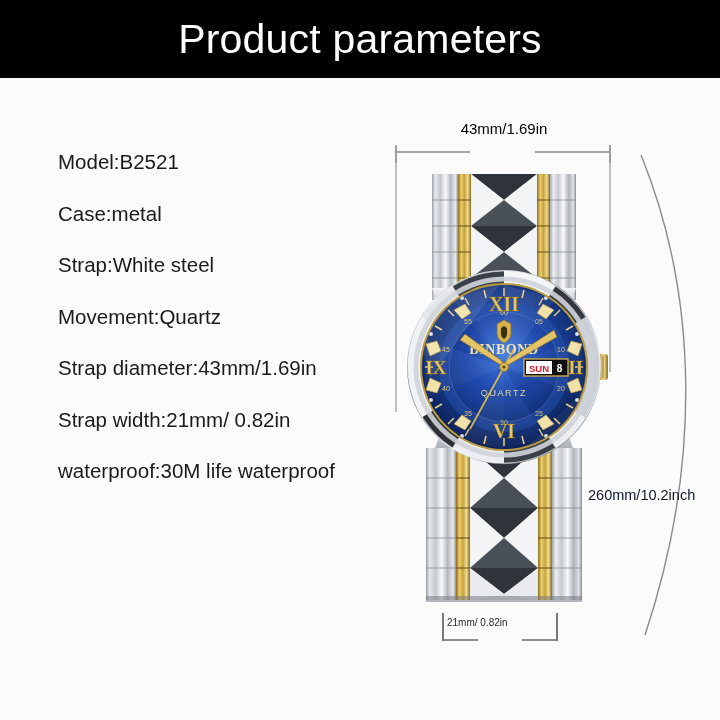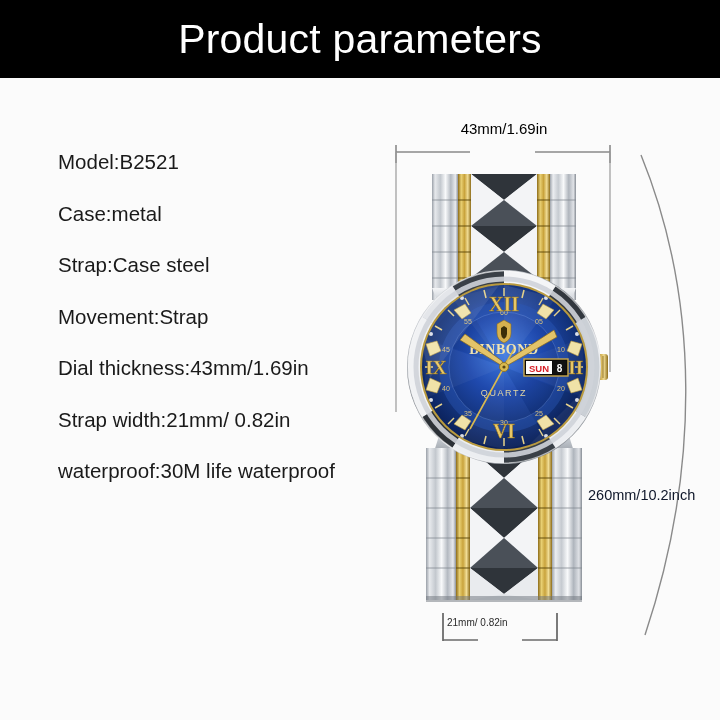--- a/index.html
+++ b/index.html
@@ -48,23 +48,23 @@
 </head>
 <body>
 
 <div class="header">
   <div class="header-title">Product parameters</div>
 </div>
 
 <div class="specs">
   <div class="spec-line">Model:B2521</div>
   <div class="spec-line">Case:metal</div>
-  <div class="spec-line">Strap:Case steel</div>
-  <div class="spec-line">Movement:Strap</div>
-  <div class="spec-line">Dial thickness:43mm/1.69in</div>
+  <div class="spec-line">Strap:White steel</div>
+  <div class="spec-line">Movement:Quartz</div>
+  <div class="spec-line">Strap diameter:43mm/1.69in</div>
   <div class="spec-line">Strap width:21mm/ 0.82in</div>
   <div class="spec-line">waterproof:30M life waterproof</div>
 </div>
 
 <svg class="tech" viewBox="0 0 720 720">
 
   <line x1="396" y1="152" x2="470" y2="152" stroke="#8a8a8a" stroke-width="1.6"></line>
   <line x1="535" y1="152" x2="610" y2="152" stroke="#8a8a8a" stroke-width="1.6"></line>
 
   <line x1="396" y1="145" x2="396" y2="163" stroke="#8a8a8a" stroke-width="1.6"></line>

